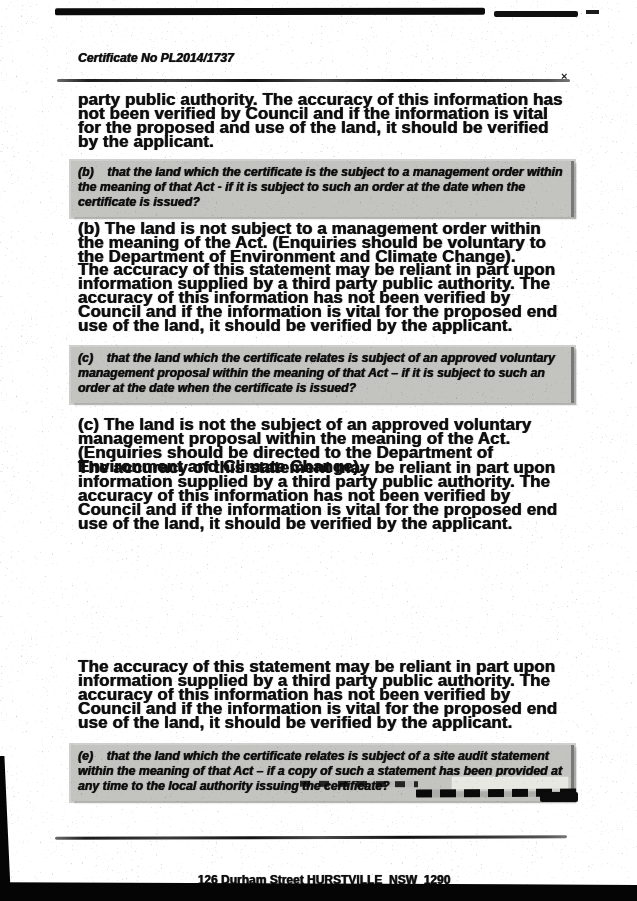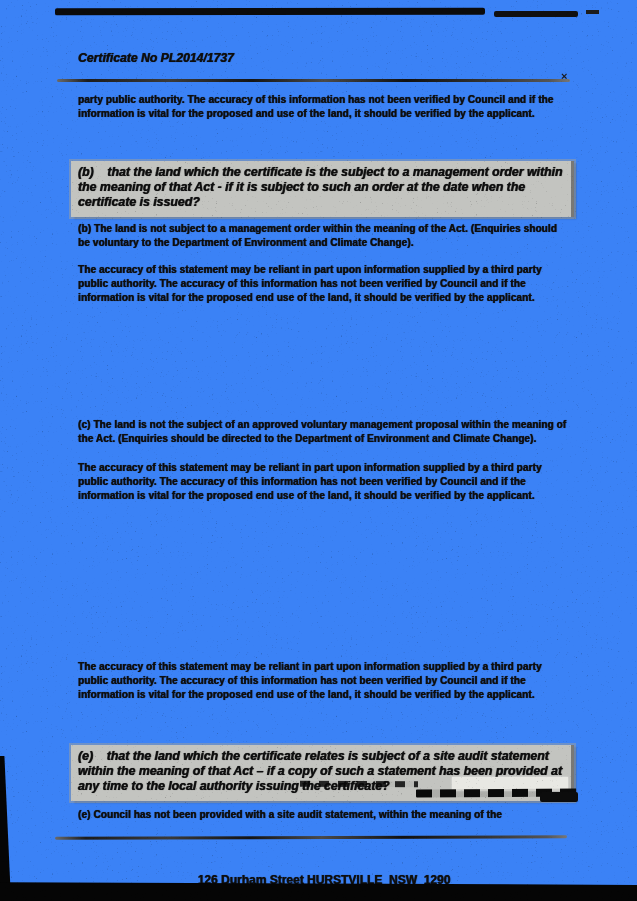--- a/index.html
+++ b/index.html
@@ -1,26 +1,26 @@
 <!DOCTYPE html>
 <html><head>
 <meta charset="utf-8">
 <style>
   html,body{margin:0;padding:0;background:#4a4a4a;}
   .page{
     position:relative;width:637px;height:901px;overflow:hidden;
-    background:#3b82f6;
+    background:#ffffff;
     font-family:"Liberation Sans",sans-serif;
   }
   .scan{
     color:#0e0e0e;font-weight:700;
     text-shadow:0.5px 0.3px 0.7px rgba(10,10,10,.85),-0.4px -0.2px 0.6px rgba(35,35,35,.55);
   }
   .abs{position:absolute;}
-  .body-text{font-size:10px;line-height:14px;letter-spacing:.1px;}
+  .body-text{font-size:17px;line-height:14px;letter-spacing:.1px;}
   .question-box{
     font-style:italic;font-size:12.3px;line-height:15px;
     background:#c3c4c0;
     padding:4px 7px 7px 7px;
     white-space:pre-wrap;
     box-shadow:0 0 0 2px rgba(160,160,156,.5),2.5px 2px 1.5px rgba(55,55,55,.38);
     border-right:3px solid rgba(28,28,28,.45);
   }
   .rule{
     height:3px;border-radius:2px;
@@ -61,31 +61,31 @@
   <div class="abs scan" style="left:78px;top:51px;font-size:12.2px;font-style:italic;">Certificate No PL2014/1737</div>
   <div class="abs rule" style="left:57px;top:79px;width:513px;"></div>
   <div class="abs art-rule-x">×</div>
 
   <div class="abs scan body-text" style="left:78px;top:93px;width:492px;">party public authority. The accuracy of this information has not been verified by Council and if the information is vital for the proposed and use of the land, it should be verified by the applicant.</div>
 
   <div class="abs scan question-box" style="left:71px;top:161px;width:486px;">(b)    that the land which the certificate is the subject to a management order within the meaning of that Act - if it is subject to such an order at the date when the certificate is issued?</div>
   <div class="abs scan body-text" style="left:78px;top:222px;width:492px;">(b) The land is not subject to a management order within the meaning of the Act. (Enquiries should be voluntary to the Department of Environment and Climate Change).</div>
   <div class="abs scan body-text" style="left:78px;top:263px;width:492px;">The accuracy of this statement may be reliant in part upon information supplied by a third party public authority. The accuracy of this information has not been verified by Council and if the information is vital for the proposed end use of the land, it should be verified by the applicant.</div>
 
+  <div class="abs scan question-box" style="left:71px;top:347px;width:486px;">(c)    that the land which the certificate relates is subject of an approved voluntary management proposal within the meaning of that Act – if it is subject to such an order at the date when the certificate is issued?</div>
   <div class="abs scan body-text" style="left:78px;top:418px;width:496px;">(c) The land is not the subject of an approved voluntary management proposal within the meaning of the Act. (Enquiries should be directed to the Department of Environment and Climate Change).</div>
   <div class="abs scan body-text" style="left:78px;top:461px;width:492px;">The accuracy of this statement may be reliant in part upon information supplied by a third party public authority. The accuracy of this information has not been verified by Council and if the information is vital for the proposed end use of the land, it should be verified by the applicant.</div>
 
   <div class="abs scan body-text" style="left:78px;top:660px;width:492px;">The accuracy of this statement may be reliant in part upon information supplied by a third party public authority. The accuracy of this information has not been verified by Council and if the information is vital for the proposed end use of the land, it should be verified by the applicant.</div>
 
   <div class="abs scan question-box" style="left:71px;top:745px;width:486px;">(e)    that the land which the certificate relates is subject of a site audit statement within the meaning of that Act – if a copy of such a statement has been provided at any time to the local authority issuing the certificate?</div>
   <div class="abs art-white-patch"></div>
   <div class="abs art-dash-streak2"></div>
   <div class="abs art-dash-streak"></div>
   <div class="abs art-e-blob"></div>
-  <div class="abs scan body-text" style="left:78px;top:808px;width:500px;">(e) Council has not been provided with a site audit statement, within the meaning of the</div>
 
   <div class="abs rule" style="left:55px;top:836px;width:512px;transform:rotate(-.15deg);"></div>
   <div class="abs scan footer-block" style="left:78px;top:842px;width:492px;">
     <div>126 Durham Street HURSTVILLE  NSW  1290</div>
     
   </div>
 
   <div class="abs art-left-bar"></div>
   <div class="abs art-bottom-bar"></div>
 

